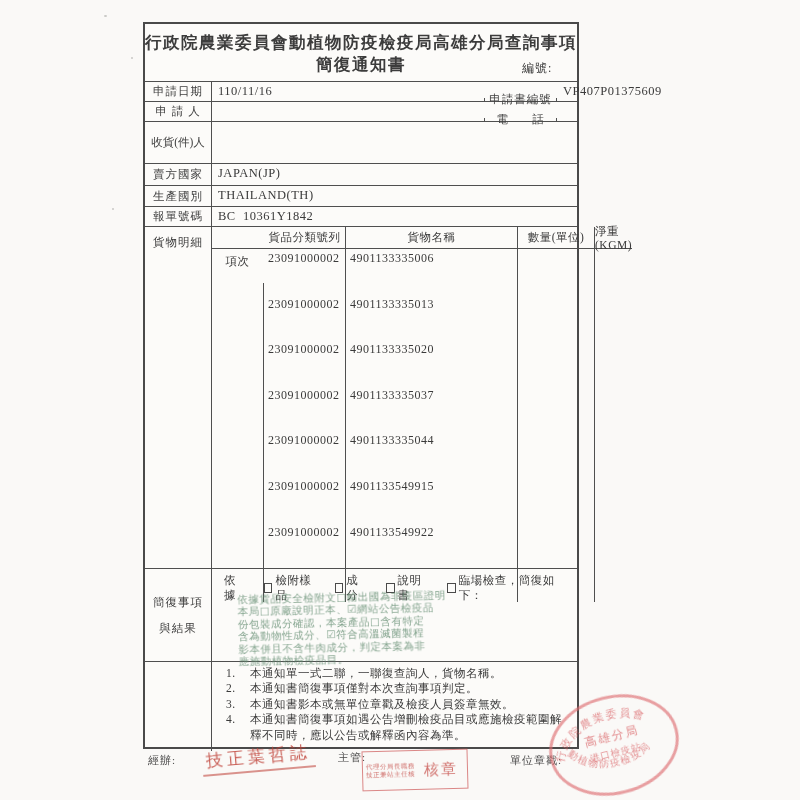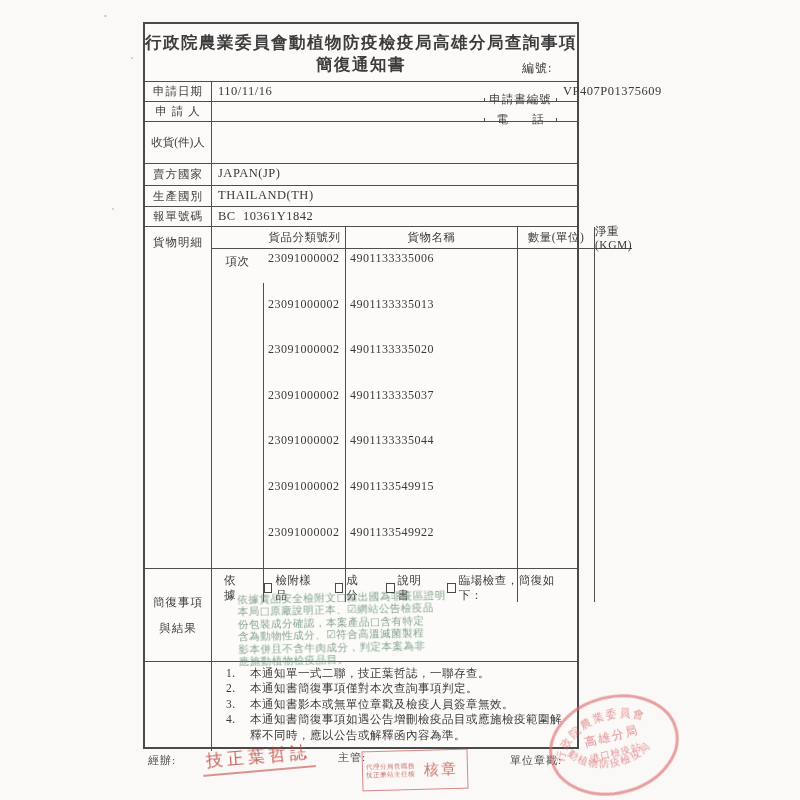--- a/index.html
+++ b/index.html
@@ -260,21 +260,21 @@
           <div>應施動植物檢疫品目。</div>
         </div>
       </div>
     </div>
 
     <div class="row notes">
       <div class="notes-left"></div>
       <div class="notes-right">
         <div class="note">
           <span class="n">1.</span>
-          <span class="t">本通知單一式二聯，技正葉哲誌，一聯存查。</span>
+          <span class="t">本通知單一式二聯，一聯復查詢人，貨物名稱。</span>
         </div>
         <div class="note">
           <span class="n">2.</span>
           <span class="t">本通知書簡復事項僅對本次查詢事項判定。</span>
         </div>
         <div class="note">
           <span class="n">3.</span>
           <span class="t">本通知書影本或無單位章戳及檢疫人員簽章無效。</span>
         </div>
         <div class="note">

